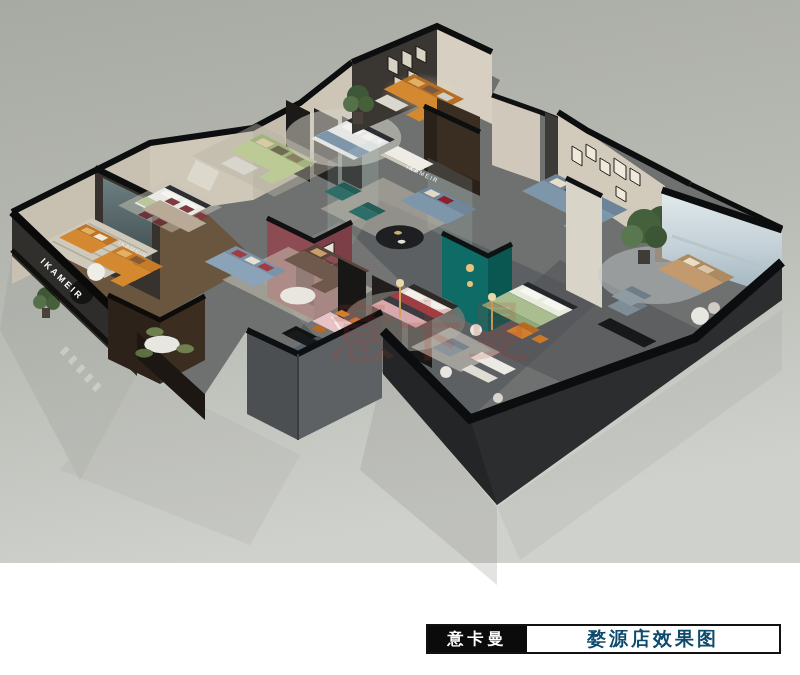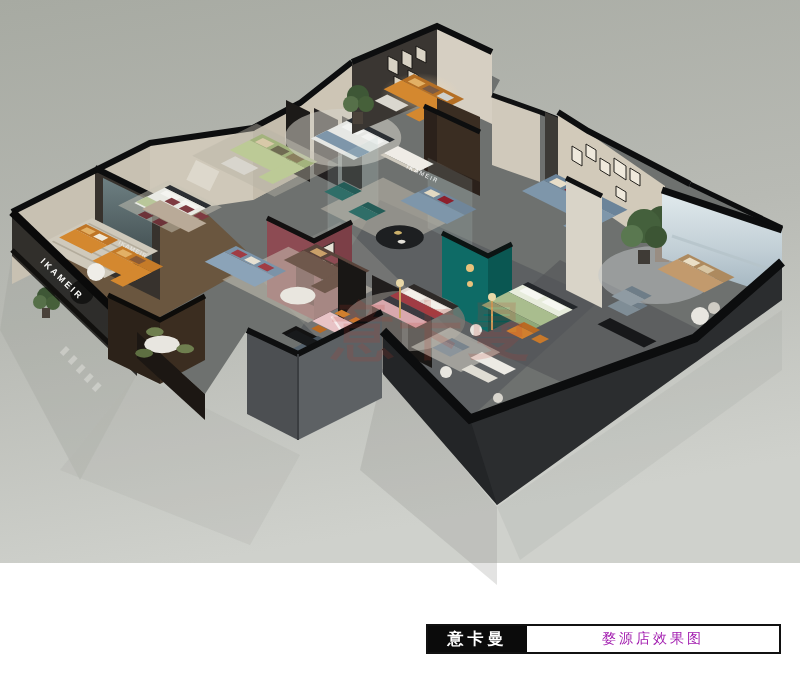--- a/index.html
+++ b/index.html
@@ -9,22 +9,22 @@
   
   #title-block{
     position:absolute;left:426px;top:624px;width:355px;height:30px;
     border:2px solid #111;display:flex;box-sizing:border-box;background:#fff;
   }
   #title-block .brand{
     width:99px;background:#0b0b0b;color:#fff;display:flex;align-items:center;
     justify-content:center;font-size:16px;font-weight:bold;letter-spacing:4px;
   }
   #title-block .caption{
-    flex:1;background:#ffffff;color:#a21caf;display:flex;align-items:center;
-    justify-content:center;font-size:14px;font-weight:normal;letter-spacing:3px;
+    flex:1;background:#ffffff;color:#0c4a6e;display:flex;align-items:center;
+    justify-content:center;font-size:19px;font-weight:bold;letter-spacing:3px;
   }
   svg text{font-family:"Liberation Sans","DejaVu Sans",sans-serif;}
 </style>
 </head>
 <body>
 
 <svg id="stage" viewBox="0 0 800 675" xmlns="http://www.w3.org/2000/svg">
   <defs>
     <linearGradient id="bgGrad" x1="0" y1="0" x2="0.25" y2="1">
       <stop offset="0" stop-color="#a7aaa2"></stop>

